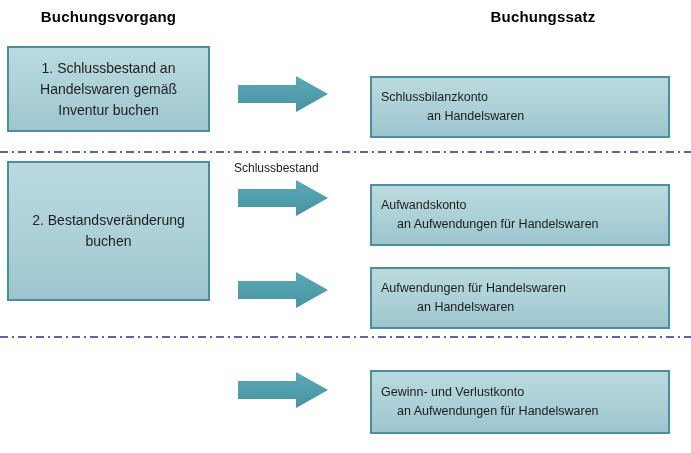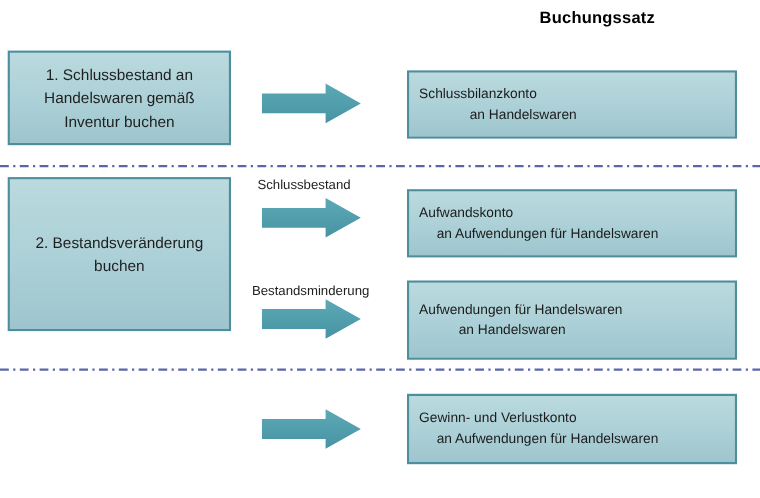--- a/index.html
+++ b/index.html
@@ -24,25 +24,25 @@
   }
   .proc-1 { top:46px;  height:86px; }
   .proc-2 { top:161px; height:140px;align-items:center; }
   .proc-3 { top:346px; height:88px; }
 
   .entry-box {
     position:absolute; left:370px; width:300px; box-sizing:border-box;
     border:2px solid #4d8e9e;
     background:linear-gradient(to bottom, #badade 0%, #aed2d8 45%, #9ec5ce 100%);
     display:flex; flex-direction:column; justify-content:center;
-    font-size:12.5px; line-height:19px; color:#1c1c1c; padding:4px 8px 4px 9px;
+    font-size:12.5px; line-height:19px; color:#1c1c1c; padding:4px 8px 4px 9px;margin-top:12px;
   }
   .entry-1 { top:64px;  height:62px; }
   .entry-2 { top:172px; height:62px; }
-  .entry-3 { top:255px; height:72px; }
+  .entry-3 { top:255px; height:62px; }
   .entry-4 { top:358px; height:64px; }
 
   .arrow { position:absolute; width:92px; height:38px; }
   .arr-1 { left:238px; top:75px; }
   .arr-2 { left:238px; top:179px; }
   .arr-3 { left:238px; top:271px; }
   .arr-4 { left:238px; top:371px; }
 
   .arrow-label {
     position:absolute; font-size:12px; color:#222; white-space:nowrap;
@@ -52,20 +52,21 @@
 
   .divider { position:absolute; left:0; width:691px; height:4px; }
   .div-1 { top:140px; }
   .div-2 { top:325px; }
 </style>
 </head>
 <body>
 
 <div class="stage">
 
+  <div class="col-header hdr-left">Buchungsvorgang</div>
   <div class="col-header hdr-right">Buchungssatz</div>
 
   <div class="proc-box proc-1">
     <span>1. Schlussbestand an Handelswaren gemäß Inventur buchen</span>
   </div>
   <svg class="arrow arr-1" viewBox="0 0 92 38">
     <defs>
         <linearGradient id="ag1" x1="0" y1="0" x2="0" y2="1">
       <stop offset="0" stop-color="#5ca9b6"></stop>
           <stop offset="1" stop-color="#4793a3"></stop>
@@ -96,21 +97,20 @@
           <stop offset="1" stop-color="#4793a3"></stop>
     </linearGradient>
       </defs>
     <polygon points="0,10 58,10 58,1 90,19 58,37 58,28 0,28" fill="url(#ag2)"></polygon>
   </svg>
   <div class="entry-box entry-2">
     <span>Aufwandskonto</span>
     <span style="margin-left:16px;">an Aufwendungen für Handelswaren</span>
   </div>
 
-  <div class="arrow-label lbl-minderung">Bestandsminderung</div>
   <svg class="arrow arr-3" viewBox="0 0 92 38">
     <defs>
         <linearGradient id="ag3" x1="0" y1="0" x2="0" y2="1">
       <stop offset="0" stop-color="#5ca9b6"></stop>
           <stop offset="1" stop-color="#4793a3"></stop>
     </linearGradient>
       </defs>
     <polygon points="0,10 58,10 58,1 90,19 58,37 58,28 0,28" fill="url(#ag3)"></polygon>
   </svg>
   <div class="entry-box entry-3">

